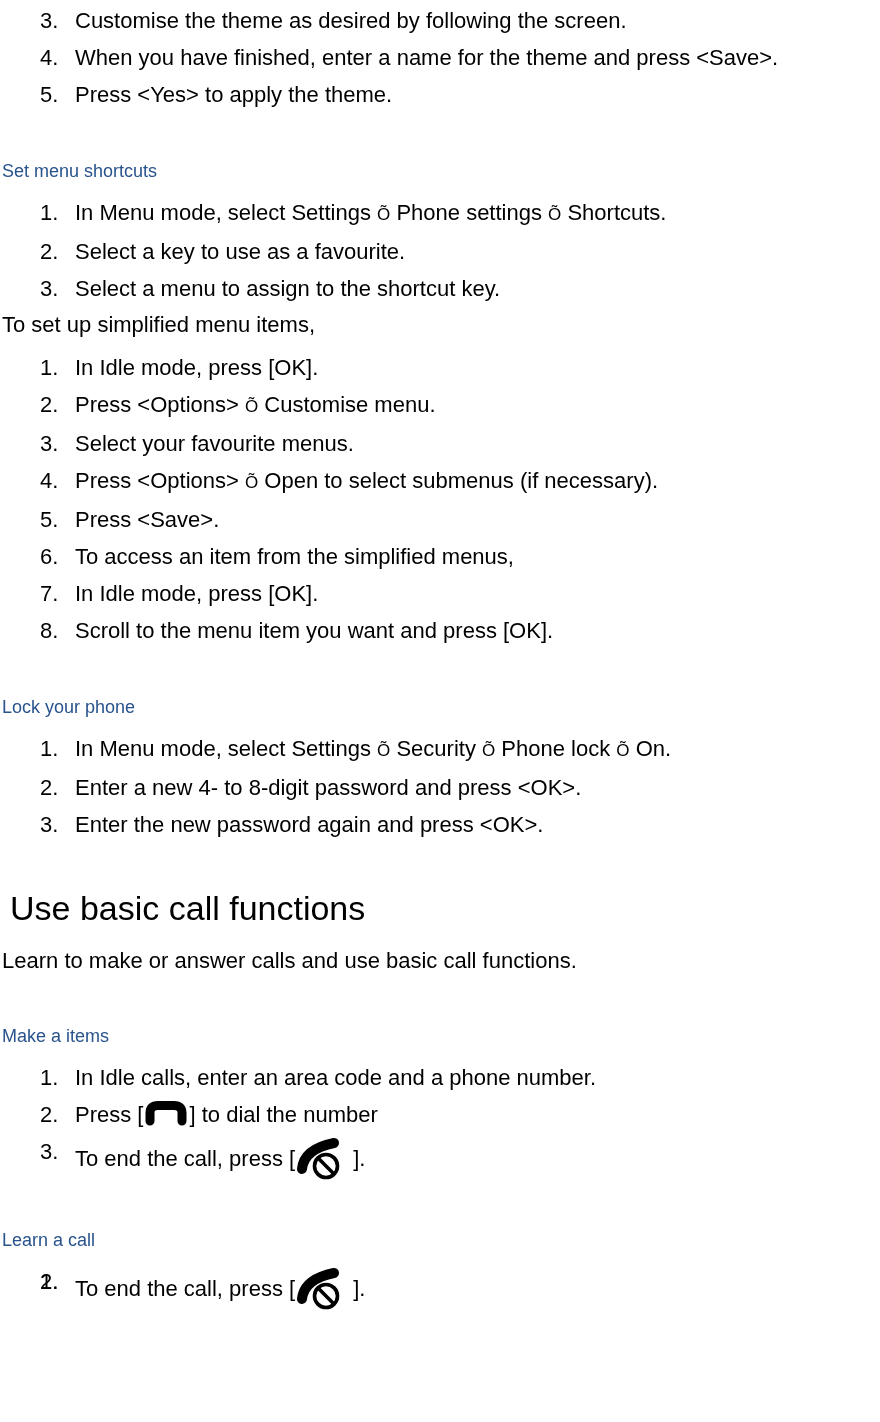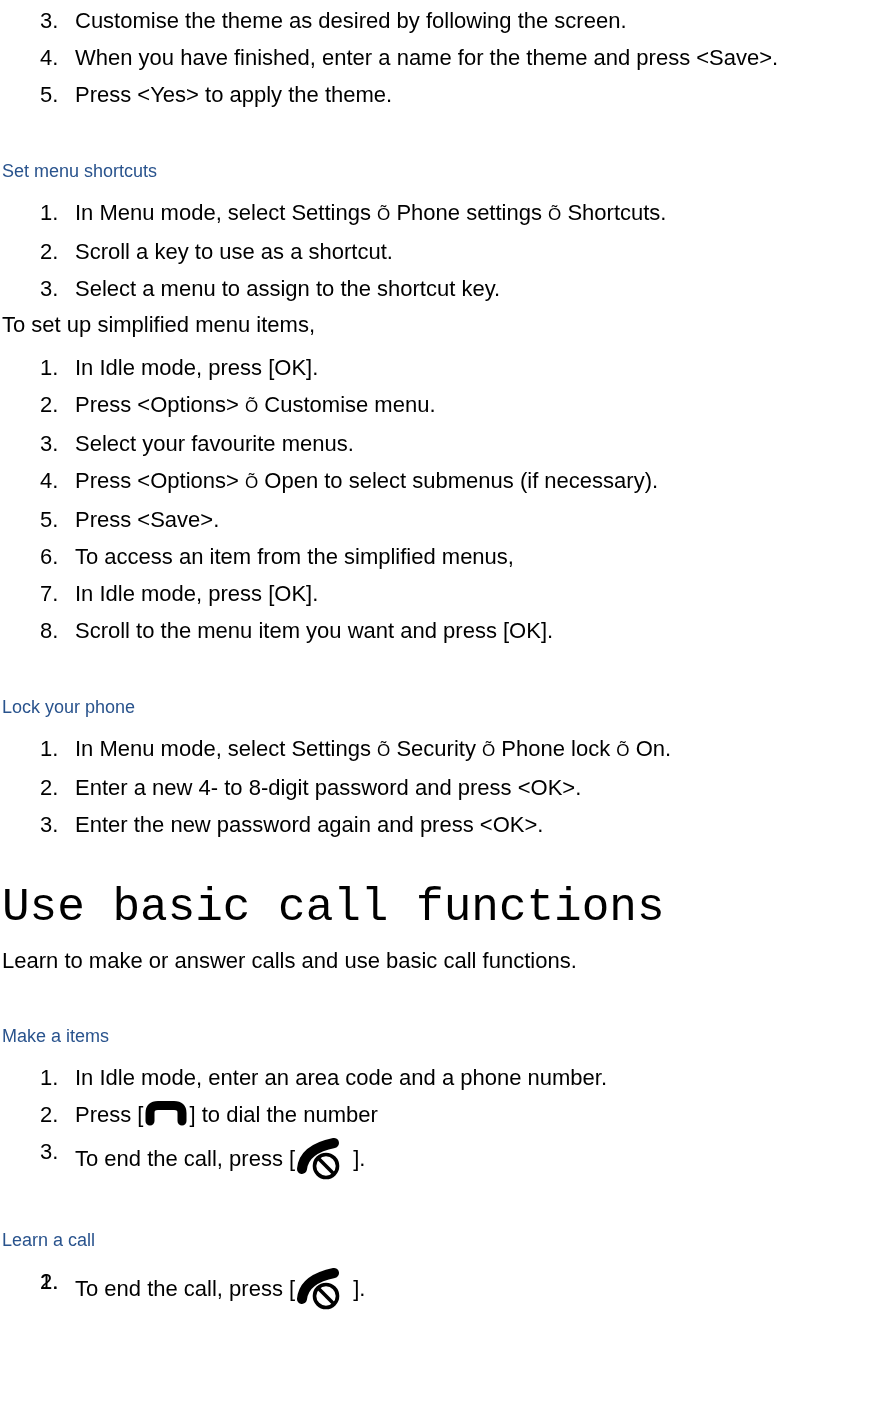--- a/index.html
+++ b/index.html
@@ -7,22 +7,22 @@
   html,body { margin:0; padding:0; }
   body {
     width:880px; height:1422px; overflow:hidden;
     background:var(--page-bg);
     color:var(--body-color);
     font-family:"Liberation Sans", sans-serif;
     font-size:22px;
   }
   #doc { padding:4px 6px 0 2px; }
   h1 {
-    font-size:46px; font-weight:400; color:var(--body-color);
-    margin:40px 0 10px; line-height:53px;font-family:Liberation Mono, monospace;
+    font-size:34px; font-weight:400; color:var(--body-color);
+    margin:40px 8px 10px; line-height:53px;
   }
   h2 {
     font-size:18px; font-weight:400; color:var(--heading-color);
     margin:44px 0 6px; line-height:30px;
   }
   p { margin:2px 0 0; line-height:32px; }
   .list { margin:10px 0 0; }
   .list:first-child { margin-top:0; }
   .li { position:relative; padding-left:73px; line-height:34px; margin-bottom:3px; }
   .num { position:absolute; left:38px; top:0; }
@@ -37,21 +37,21 @@
 
 <main id="doc">
     <div class="list">
       <div class="li"><span class="num">3.</span><span class="txt">Customise the theme as desired by following the screen.</span></div>
       <div class="li"><span class="num">4.</span><span class="txt">When you have finished, enter a name for the theme and press &lt;Save&gt;.</span></div>
       <div class="li"><span class="num">5.</span><span class="txt">Press &lt;Yes&gt; to apply the theme.</span></div>
     </div>
     <h2>Set menu shortcuts</h2>
     <div class="list">
       <div class="li"><span class="num">1.</span><span class="txt">In Menu mode, select Settings <span class="arrow">Õ</span> Phone settings <span class="arrow">Õ</span> Shortcuts.</span></div>
-      <div class="li"><span class="num">2.</span><span class="txt">Scroll a key to use as a shortcut.</span></div>
+      <div class="li"><span class="num">2.</span><span class="txt">Select a key to use as a favourite.</span></div>
       <div class="li"><span class="num">3.</span><span class="txt">Select a menu to assign to the shortcut key.</span></div>
     </div>
     <p>To set up simplified menu items,</p>
     <div class="list">
       <div class="li"><span class="num">1.</span><span class="txt">In Idle mode, press [OK].</span></div>
       <div class="li"><span class="num">2.</span><span class="txt">Press &lt;Options&gt; <span class="arrow">Õ</span> Customise menu.</span></div>
       <div class="li"><span class="num">3.</span><span class="txt">Select your favourite menus.</span></div>
       <div class="li"><span class="num">4.</span><span class="txt">Press &lt;Options&gt; <span class="arrow">Õ</span> Open to select submenus (if necessary).</span></div>
       <div class="li"><span class="num">5.</span><span class="txt">Press &lt;Save&gt;.</span></div>
       <div class="li"><span class="num">6.</span><span class="txt">To access an item from the simplified menus,</span></div>
@@ -61,21 +61,21 @@
     <h2>Lock your phone</h2>
     <div class="list">
       <div class="li"><span class="num">1.</span><span class="txt">In Menu mode, select Settings <span class="arrow">Õ</span> Security <span class="arrow">Õ</span> Phone lock <span class="arrow">Õ</span> On.</span></div>
       <div class="li"><span class="num">2.</span><span class="txt">Enter a new 4- to 8-digit password and press &lt;OK&gt;.</span></div>
       <div class="li"><span class="num">3.</span><span class="txt">Enter the new password again and press &lt;OK&gt;.</span></div>
     </div>
     <h1>Use basic call functions</h1>
     <p>Learn to make or answer calls and use basic call functions.</p>
     <h2>Make a items</h2>
     <div class="list">
-      <div class="li"><span class="num">1.</span><span class="txt">In Idle mode, enter an area code and a phone number.</span></div>
+      <div class="li"><span class="num">1.</span><span class="txt">In Idle calls, enter an area code and a phone number.</span></div>
       <div class="li"><span class="num">2.</span><span class="txt">Press [<span class="icon icon-dial"><svg width="46" height="27" viewBox="0 0 46 27">
               <path d="M7 21 V13 Q7 5.5 15 5.5 H31 Q39 5.5 39 13 V21" fill="none" stroke="currentColor" stroke-width="9" stroke-linecap="round" stroke-linejoin="round"></path>
             </svg></span>] to dial the number</span></div>
       <div class="li"><span class="num">3.</span><span class="txt">To end the call, press [<span class="icon icon-end"><svg width="52" height="46" viewBox="0 0 52 46">
               <path d="M7 34 Q9 14 39 8" fill="none" stroke="currentColor" stroke-width="10" stroke-linecap="round"></path>
               <circle cx="31" cy="31" r="11.5" fill="#ffffff" stroke="currentColor" stroke-width="3.6"></circle>
               <line x1="23.8" y1="23.8" x2="38.2" y2="38.2" stroke="currentColor" stroke-width="3.6"></line>
             </svg></span> ].</span></div>
     </div>
     <h2>Learn a call</h2>

